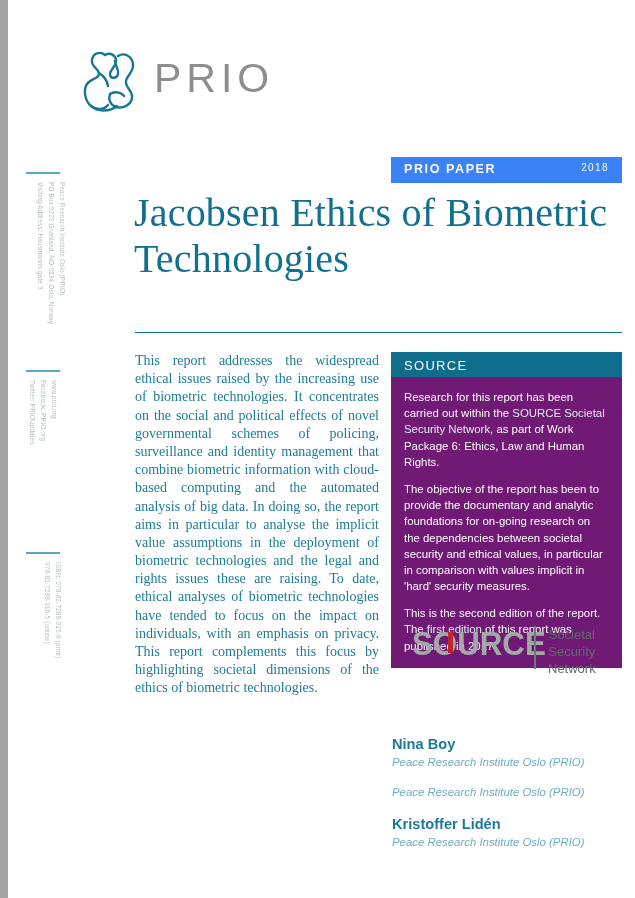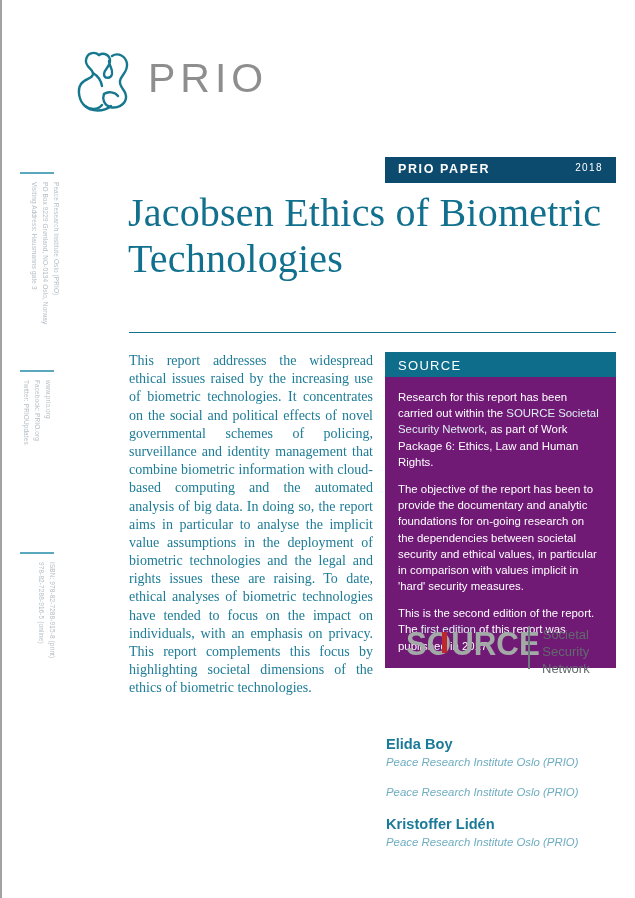--- a/index.html
+++ b/index.html
@@ -9,21 +9,21 @@
   }
   body {
     font-family: "Liberation Sans", sans-serif;
   }
   .page {
     position: relative;
     width: 635px;
     height: 898px;
     background: #ffffff;
     overflow: hidden;
-    border-left: 2px solid #a3a3a3;
+    border-left: 8px solid #a3a3a3;
     box-sizing: border-box;
   }
 
   
   .logo-block {
     position: absolute;
     left: 66px;
     top: 46px;
     width: 260px;
     height: 74px;
@@ -47,21 +47,21 @@
     line-height: 1;
   }
 
   
   .paper-bar {
     position: absolute;
     left: 383px;
     top: 157px;
     width: 231px;
     height: 26px;
-    background: #0c4a6e;
+    background: #3b82f6;
     color: #ffffff;
   }
   .paper-bar .pb-label {
     position: absolute;
     left: 13px;
     top: 5px;
     font-size: 12.5px;
     letter-spacing: 1.6px;
     font-weight: 600;
   }
@@ -288,21 +288,21 @@
     <div class="sl-div"></div>
     <div class="sl-sub">
       <div>Societal</div>
       <div>Security</div>
       <div>Network</div>
     </div>
   </div>
 
   <div class="authors">
     <div class="author">
-      <div class="au-name">Elida Boy</div>
+      <div class="au-name">Nina Boy</div>
       <div class="au-aff">Peace Research Institute Oslo (PRIO)</div>
     </div>
     <div class="author">
       <div class="au-aff">Peace Research Institute Oslo (PRIO)</div>
     </div>
     <div class="author">
       <div class="au-name">Kristoffer Lidén</div>
       <div class="au-aff">Peace Research Institute Oslo (PRIO)</div>
     </div>
   </div>

